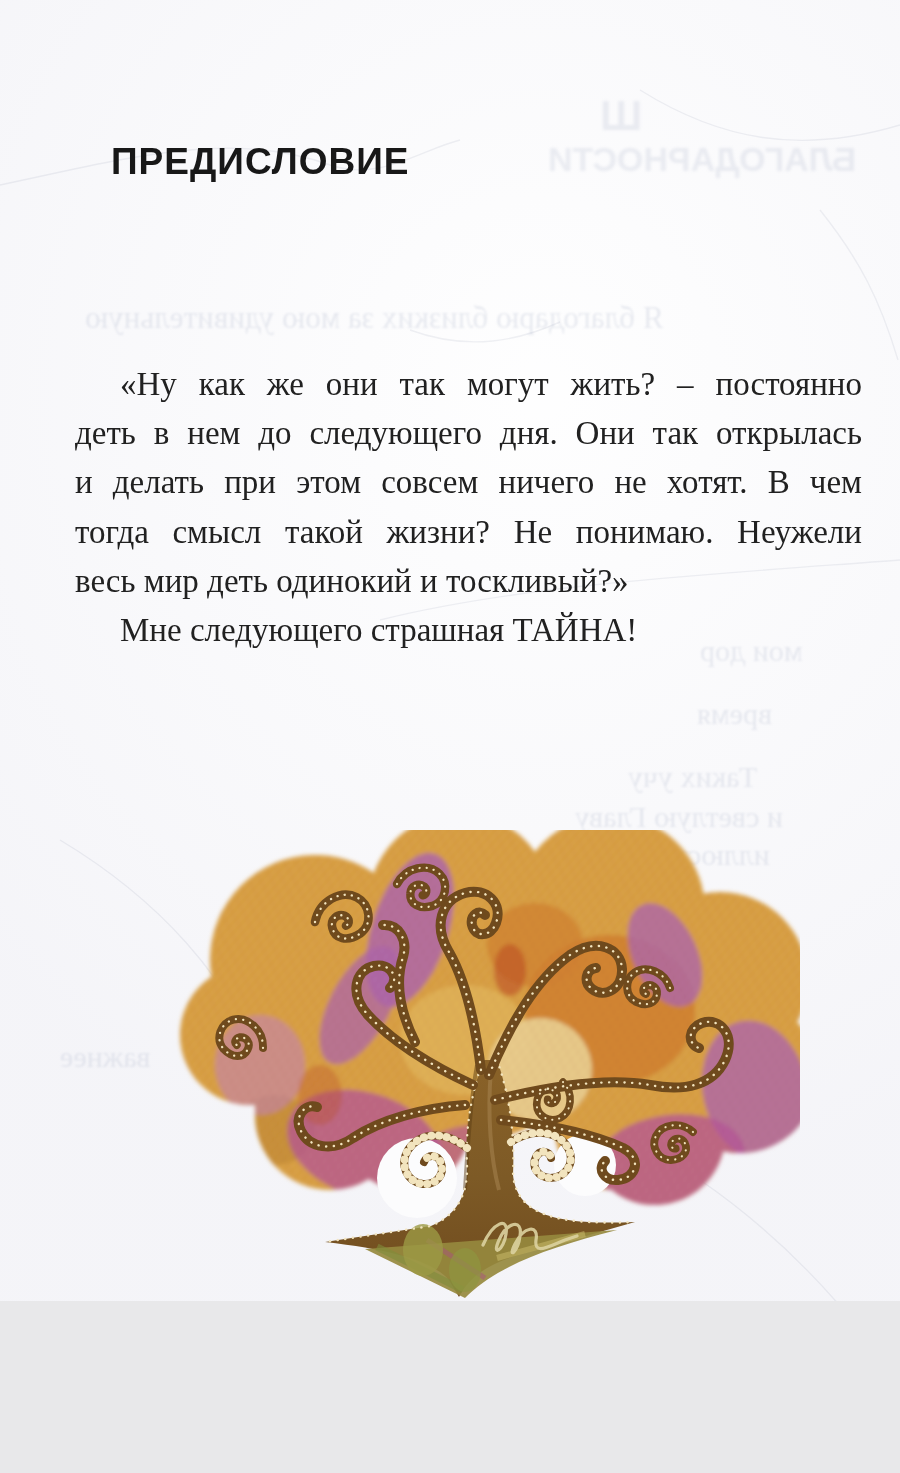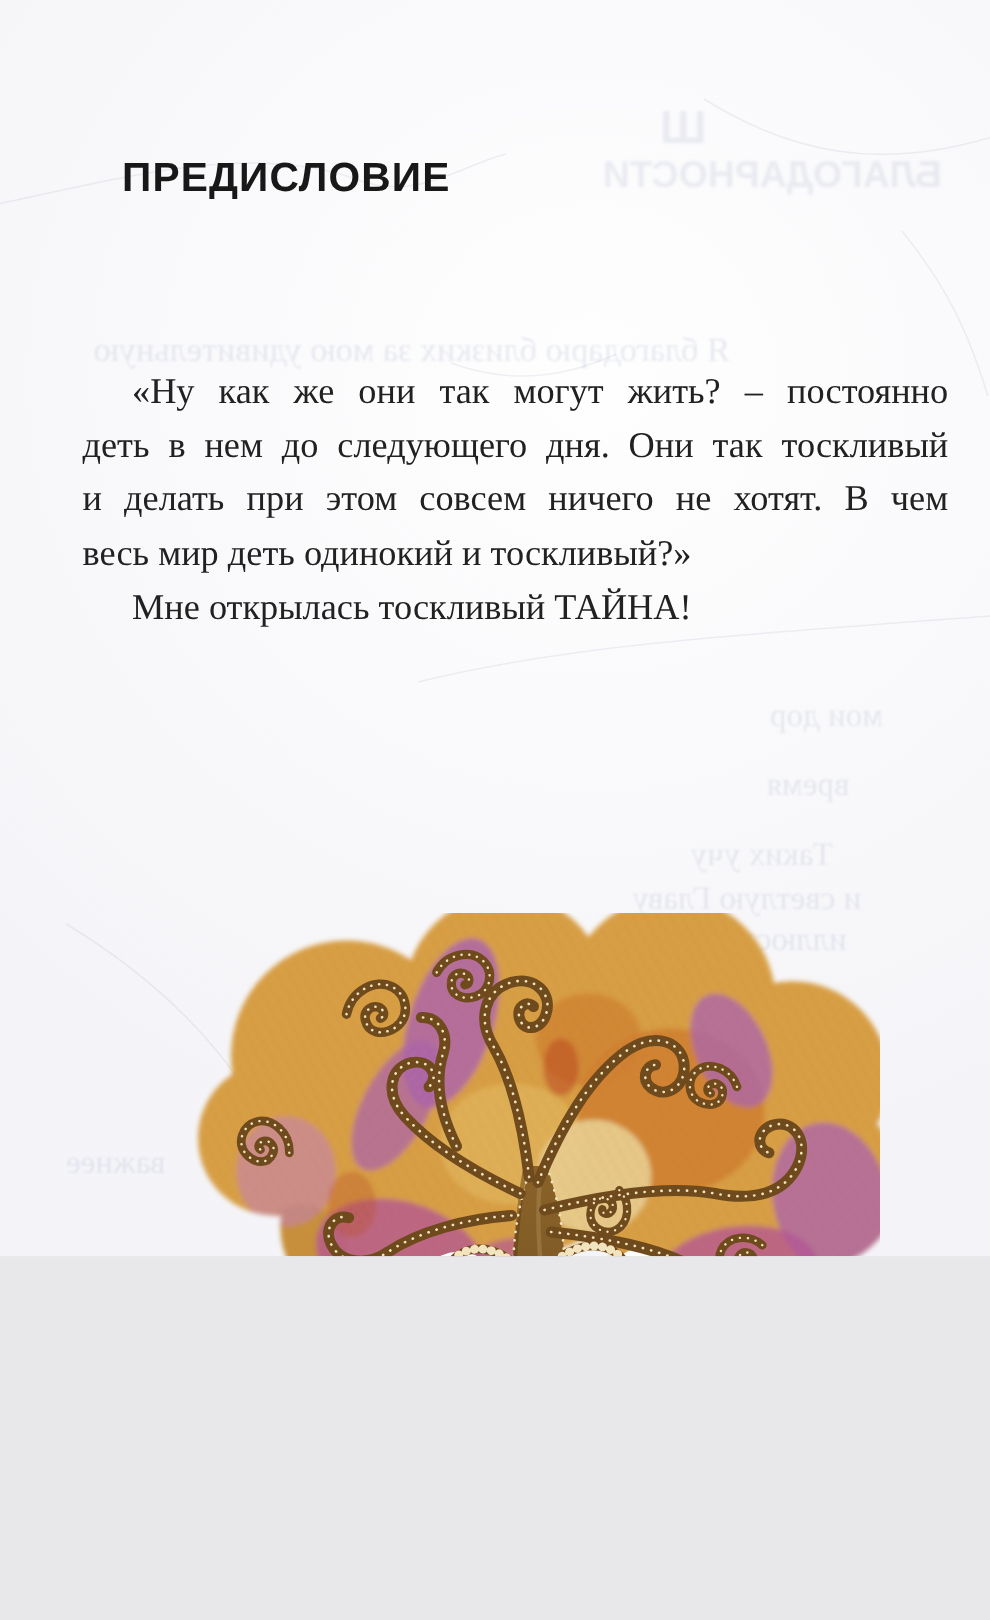--- a/index.html
+++ b/index.html
@@ -1,18 +1,18 @@
 <!DOCTYPE html>
 <html style="--gold: #D9A045; --gold_deep: #C9913A; --orange: #D08030; --light_gold: #E5BC62; --pale: #E9CE8F; --purple: #AE66AC; --mauve: #C583B5; --magenta: #B4569A; --red: #BE4F26; --brown: #6F4A1D; --brown_light: #8A6228; --dots: #F2E4BE; --olive: #96893E; --olive_dark: #7E8C3A; --signature: #DCD2A0;"><head>
 <meta charset="utf-8">
 <style>
   html,body{margin:0;padding:0;background:#e8e8ea;}
   .page{
     position:relative;
-    width:900px;height:1142px;
+    width:900px;height:1301px;
     margin:0 auto;
     background:
       radial-gradient(ellipse 120% 90% at 60% 30%, rgba(255,255,255,.9), rgba(244,244,248,.9) 70%),
       #f8f8fa;
     overflow:hidden;
     font-family:"Liberation Serif", serif;
     color:#212121;
   }
   
   .creases{position:absolute;inset:0;pointer-events:none;}
@@ -32,21 +32,21 @@
     position:absolute;
     left:111px;top:141px;
     font-family:"Liberation Sans", sans-serif;
     font-weight:bold;
     font-size:37px;
     letter-spacing:1px;
     color:#181818;
   }
   .body-text{
     position:absolute;
-    left:75px;top:332px;
+    left:75px;top:360px;
     width:787px;
     font-size:33px;
     line-height:49.2px;
   }
   .body-text .line{width:100%;}
   .body-text .just{text-align:justify;text-align-last:justify;}
   .body-text .indent{text-indent:45px;}
   .tree{position:absolute;left:165px;top:830px;}
   .page-number{
     position:absolute;
@@ -87,24 +87,25 @@
       <div class="bleed" style="left: 640px; top: 948px; font-size: 30px;">за помощь</div>
       <div class="bleed" style="left: 678px; top: 990px; font-size: 30px;">моих вл</div>
       <div class="bleed" style="left: 60px; top: 1040px; font-size: 30px;">важнее</div>
       <div class="bleed" style="left: 560px; top: 1316px; font-size: 27px;">Амирова М. В., 2024</div>
     </div>
 
   <div class="title">ПРЕДИСЛОВИЕ</div>
 
   <div class="body-text">
     <div class="line just indent">«Ну как же они так могут жить? – постоянно</div>
-    <div class="line just">деть в нем до следующего дня. Они так тоскливый</div>
+    <div class="line just">деть в нем до следующего дня. Они так открылась</div>
     <div class="line just">и делать при этом совсем ничего не хотят. В чем</div>
+    <div class="line just">тогда смысл такой жизни? Не понимаю. Неужели</div>
     <div class="line">весь мир деть одинокий и тоскливый?»</div>
-    <div class="line indent">Мне открылась тоскливый ТАЙНА!</div>
+    <div class="line indent">Мне следующего страшная ТАЙНА!</div>
   </div>
 
   <svg class="tree" width="635" height="485" viewBox="0 0 635 485">
     <defs>
       <clipPath id="canopyClip">
         <circle cx="150" cy="130" r="105"></circle>
           <circle cx="295" cy="75" r="92"></circle>
         <circle cx="445" cy="80" r="95"></circle>
           <circle cx="555" cy="150" r="88"></circle>
         <circle cx="575" cy="245" r="78"></circle>

